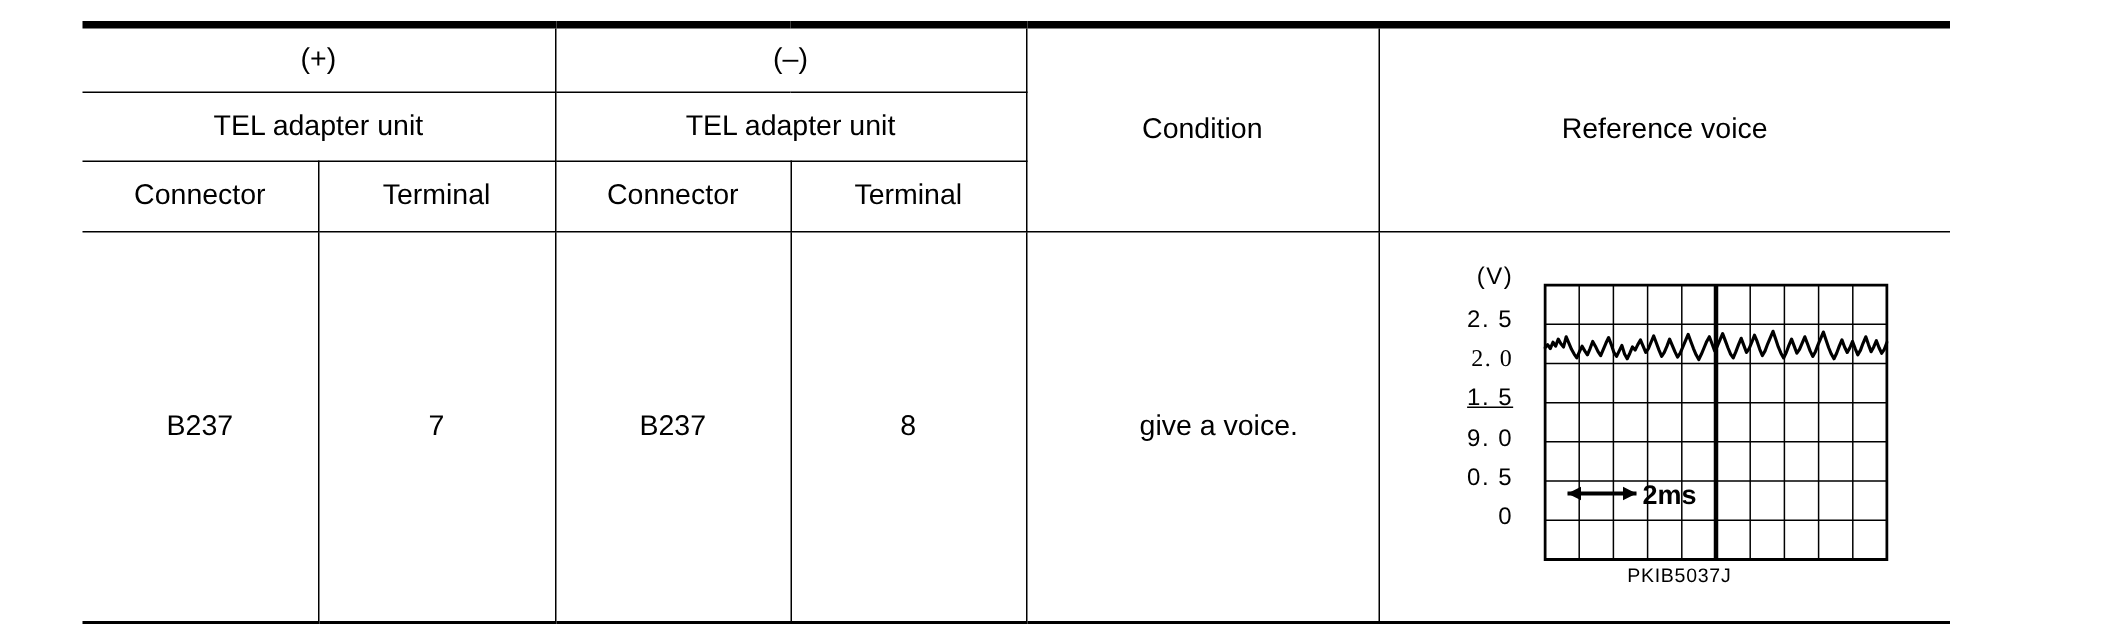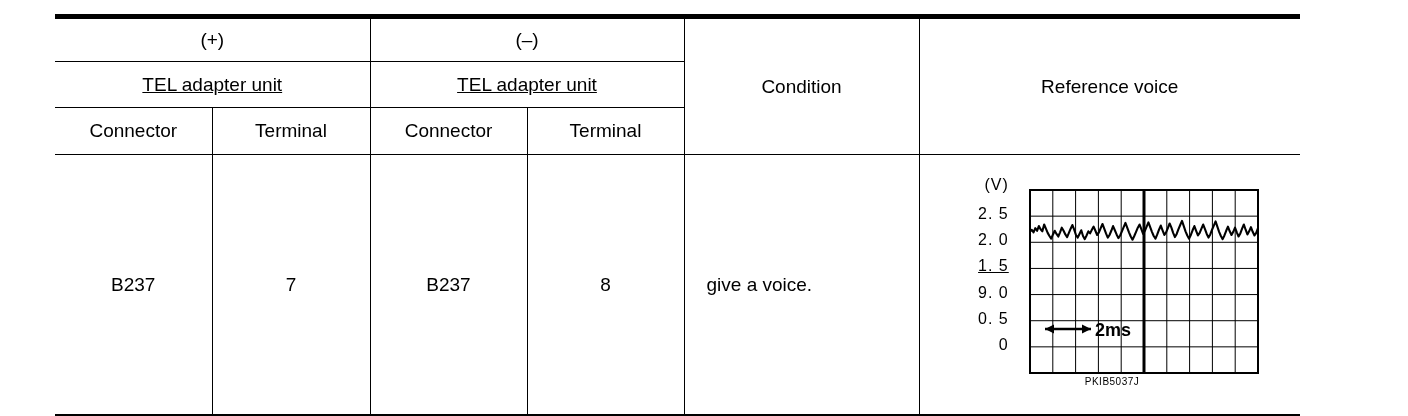--- a/index.html
+++ b/index.html
@@ -39,21 +39,21 @@
     padding: 0;
   }
   
   .spec-table td.edge-l { border-left: none; }
   .spec-table td.edge-r { border-right: none; }
 
   .spec-table tr.row-top td { border-top: 5px solid #000000; }
   .spec-table tr.row-body td { border-bottom: 5px solid #000000; }
 
   .h-sign   { height: 42px; }
-  .h-unit   { height: 45px; text-decoration: underline; }
+  .h-unit   { height: 45px; }
   .h-sub    { height: 46px; }
   .h-body   { height: 259px; }
 
   .sign-mark { font-size: 19px; letter-spacing: 0px; }
 
   
   .scope-wrap {
     position: relative;
     width: 290px;
     height: 215px;
@@ -81,21 +81,21 @@
     position: absolute;
     left: 47px;
     top: 12px;
     width: 265px;
     height: 185px;
   }
   .scope-caption {
     position: absolute;
     left: 120px;
     top: 199px;
-    font-size: 10px;
+    font-size: 13px;
     letter-spacing: 0.5px;
     white-space: nowrap;
   }
 </style>
 </head>
 <body>
 
 <div class="page">
 
   <table class="spec-table">
@@ -127,26 +127,26 @@
         <td class="h-sub">Terminal</td>
         <td class="h-sub">Connector</td>
         <td class="h-sub">Terminal</td>
       </tr>
 
       <tr class="row-body">
         <td class="h-body edge-l">B237</td>
         <td class="h-body">7</td>
         <td class="h-body">B237</td>
         <td class="h-body">8</td>
-        <td class="h-body" style="text-align:left;padding-left:22px;">give a voice.</td>
+        <td class="h-body" style="text-align:center;padding-left:22px;">give a voice.</td>
         <td class="h-body edge-r">
           <div class="scope-wrap">
             <div class="scope-ylabels">
                 <span style="top: 29.1429px;">2. 5</span>
-                <span style="top: 55.2857px;">2. 0</span>
+                <span style="top: 55.2857px; font-family: Liberation Serif, serif;">2. 0</span>
                 <span style="top: 81.4286px; text-decoration: underline;">1. 5</span>
                 <span style="top: 107.571px;">9. 0</span>
                 <span style="top: 133.714px; margin-left: 12px;">0. 5</span>
                 <span style="top: 159.857px;">0</span>
                 <span class="scope-unit" style="top: 0px;">(V)</span>
               </div>
             <div class="scope-grid">
               <svg width="230" height="185" viewBox="0 0 230 185">
                 <rect x="1" y="1" width="228" height="183" fill="#ffffff" stroke="#000000" stroke-width="2"></rect>
                 <g id="grid-lines" stroke="#000000" stroke-width="1">

